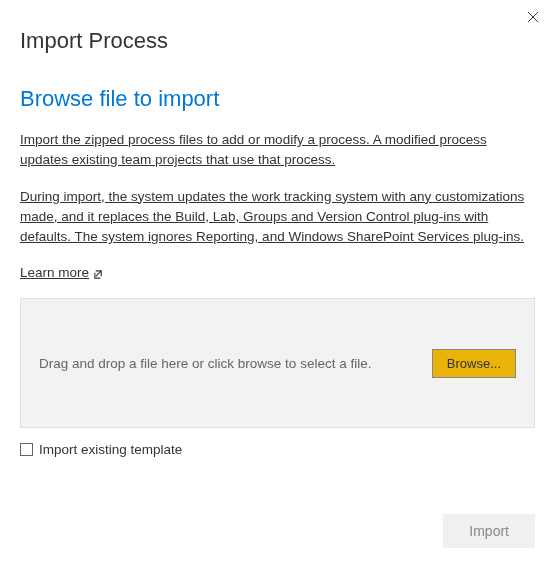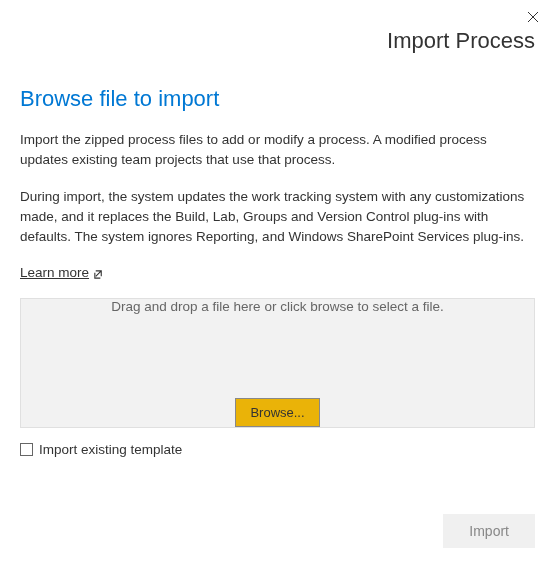--- a/index.html
+++ b/index.html
@@ -24,33 +24,33 @@
       justify-content: center;
       color: #333;
     }
     .close-btn svg { width: 12px; height: 12px; }
     .title {
       font-size: 22px;
       font-weight: 400;
       color: #333;
       margin-top: 8px;
       margin-bottom: 32px;
-      text-align: right;
     }
     .subtitle {
       font-size: 22px;
       font-weight: 400;
       color: #0078d4;
       margin-bottom: 18px;
     }
     .body-text {
       font-size: 13.5px;
       line-height: 1.5;
       color: #333;
       margin-bottom: 16px;
+      text-decoration: underline;
     }
     .learn-more {
       font-size: 13.5px;
       color: #333;
       text-decoration: underline;
       cursor: pointer;
       display: inline-flex;
       align-items: flex-end;
       gap: 4px;
       margin-bottom: 18px;
@@ -63,21 +63,20 @@
     .drop-zone {
       width: 100%;
       height: 130px;
       background: #f2f2f2;
       border: 1px solid #e0e0e0;
       display: flex;
       align-items: center;
       justify-content: space-between;
       padding: 0 18px;
       margin-bottom: 14px;
-      flex-direction: column;
     }
     .drop-text {
       font-size: 13.5px;
       color: #666;
     }
     .browse-btn {
       background: #eab308;
       border: 1px solid #888;
       padding: 6px 14px;
       font-size: 13px;

